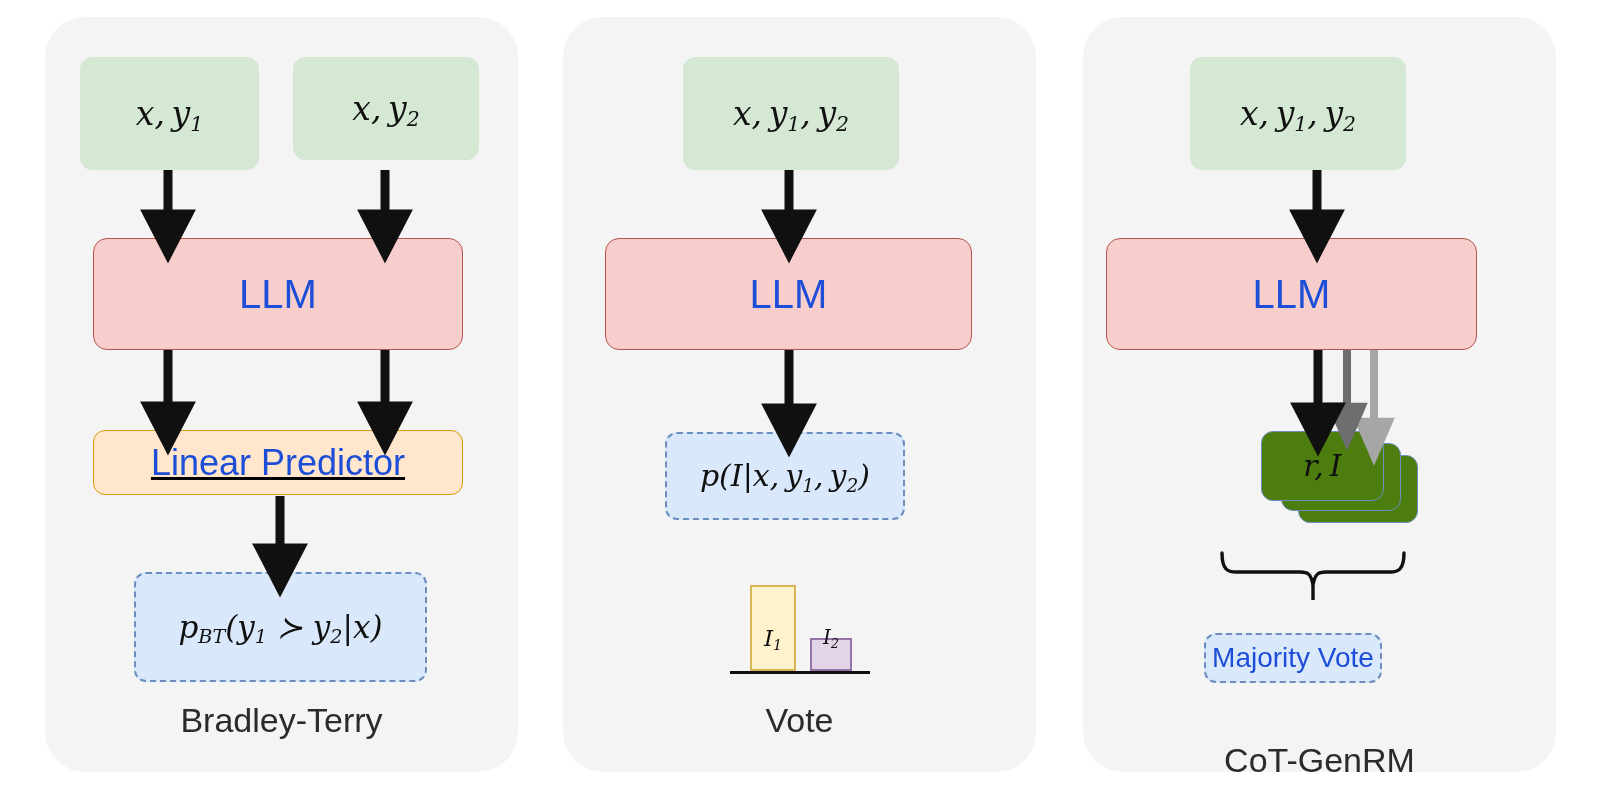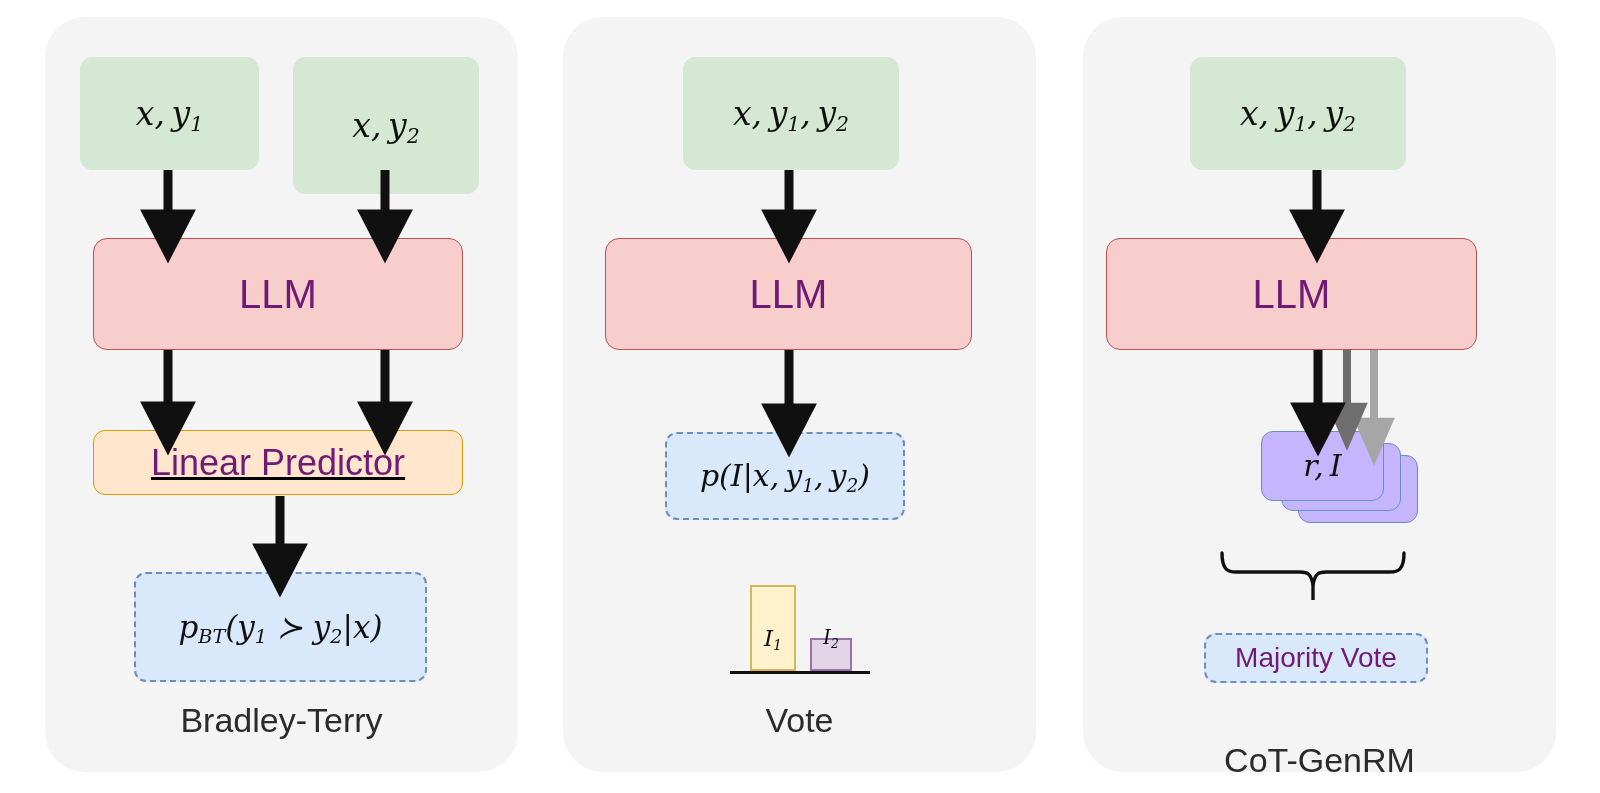--- a/index.html
+++ b/index.html
@@ -59,32 +59,32 @@
     border: 1.8px solid #d79b00;
     border-radius: 12px;
     text-decoration: underline;
   }
   .node-blue-dashed {
     background: #dae8fc;
     border: 2.4px dashed #6c8ebf;
     border-radius: 12px;
   }
   .node-blue-solid {
-    background: #c4b5fd;
+    background: #4d7c0f;
     border: 1.8px solid #6c8ebf;
     border-radius: 12px;
   }
   .mathtext {
     font-family: "DejaVu Serif", "Liberation Serif", serif;
     font-style: italic;
     color: #101010;
   }
   .plaintext {
     font-family: "Liberation Sans", sans-serif;
-    color: #701a75;
+    color: #1d4ed8;
   }
   .sub {
     font-size: 0.62em;
     vertical-align: baseline;
     position: relative;
     top: 0.30em;
     font-style: italic;
   }
   .upr {
     font-style: normal;
@@ -121,21 +121,21 @@
 <body>
 
 <div id="stage">
 
   <div class="panel" style="left:45px; top:17px; width:473px; height:755px;"></div>
 
   <div class="node node-green" style="left:80px; top:57px; width:179px; height:113px;">
     <span class="mathtext" style="font-size:33px;">x, y<span class="sub">1</span></span>
   </div>
 
-  <div class="node node-green" style="left:293px; top:57px; width:186px; height:137px;">
+  <div class="node node-green" style="left:293px; top:57px; width:186px; height:103px;">
     <span class="mathtext" style="font-size:33px;">x, y<span class="sub">2</span></span>
   </div>
 
   <div class="node node-red" style="left:93px; top:238px; width:370px; height:112px;">
     <span class="plaintext" style="font-size:40px;">LLM</span>
   </div>
 
   <div class="node node-orange" style="left:93px; top:430px; width:370px; height:65px;">
     <span class="plaintext" style="font-size:36px;">Linear Predictor</span>
   </div>
@@ -181,21 +181,21 @@
   <div class="node node-red" style="left:1106px; top:238px; width:371px; height:112px;">
     <span class="plaintext" style="font-size:40px;">LLM</span>
   </div>
 
   <div class="node node-blue-solid" style="left:1298px; top:455px; width:120px; height:68px;"></div>
   <div class="node node-blue-solid" style="left:1281px; top:443px; width:120px; height:68px;"></div>
   <div class="node node-blue-solid" style="left:1261px; top:431px; width:123px; height:70px;">
     <span class="mathtext" style="font-size:30px;">r, I</span>
   </div>
 
-  <div class="node node-blue-dashed" style="left:1204px; top:633px; width:224px; height:50px;">
+  <div class="node node-blue-dashed" style="left:1204px; top:633px; width:178px; height:50px;">
     <span class="plaintext" style="font-size:28px;">Majority Vote</span>
   </div>
 
   <div class="panel-label" style="left:1083px; width:473px; top:743px;">CoT-GenRM</div>
 
   <svg class="overlay" viewBox="0 0 1600 793">
     <defs>
       <marker id="arrowBlack" markerWidth="7" markerHeight="7" refX="2.6" refY="3.5" orient="auto" markerUnits="strokeWidth">
         <path d="M0.2,0.4 L6.2,3.5 L0.2,6.6 z" fill="#101010"></path>
       </marker>

